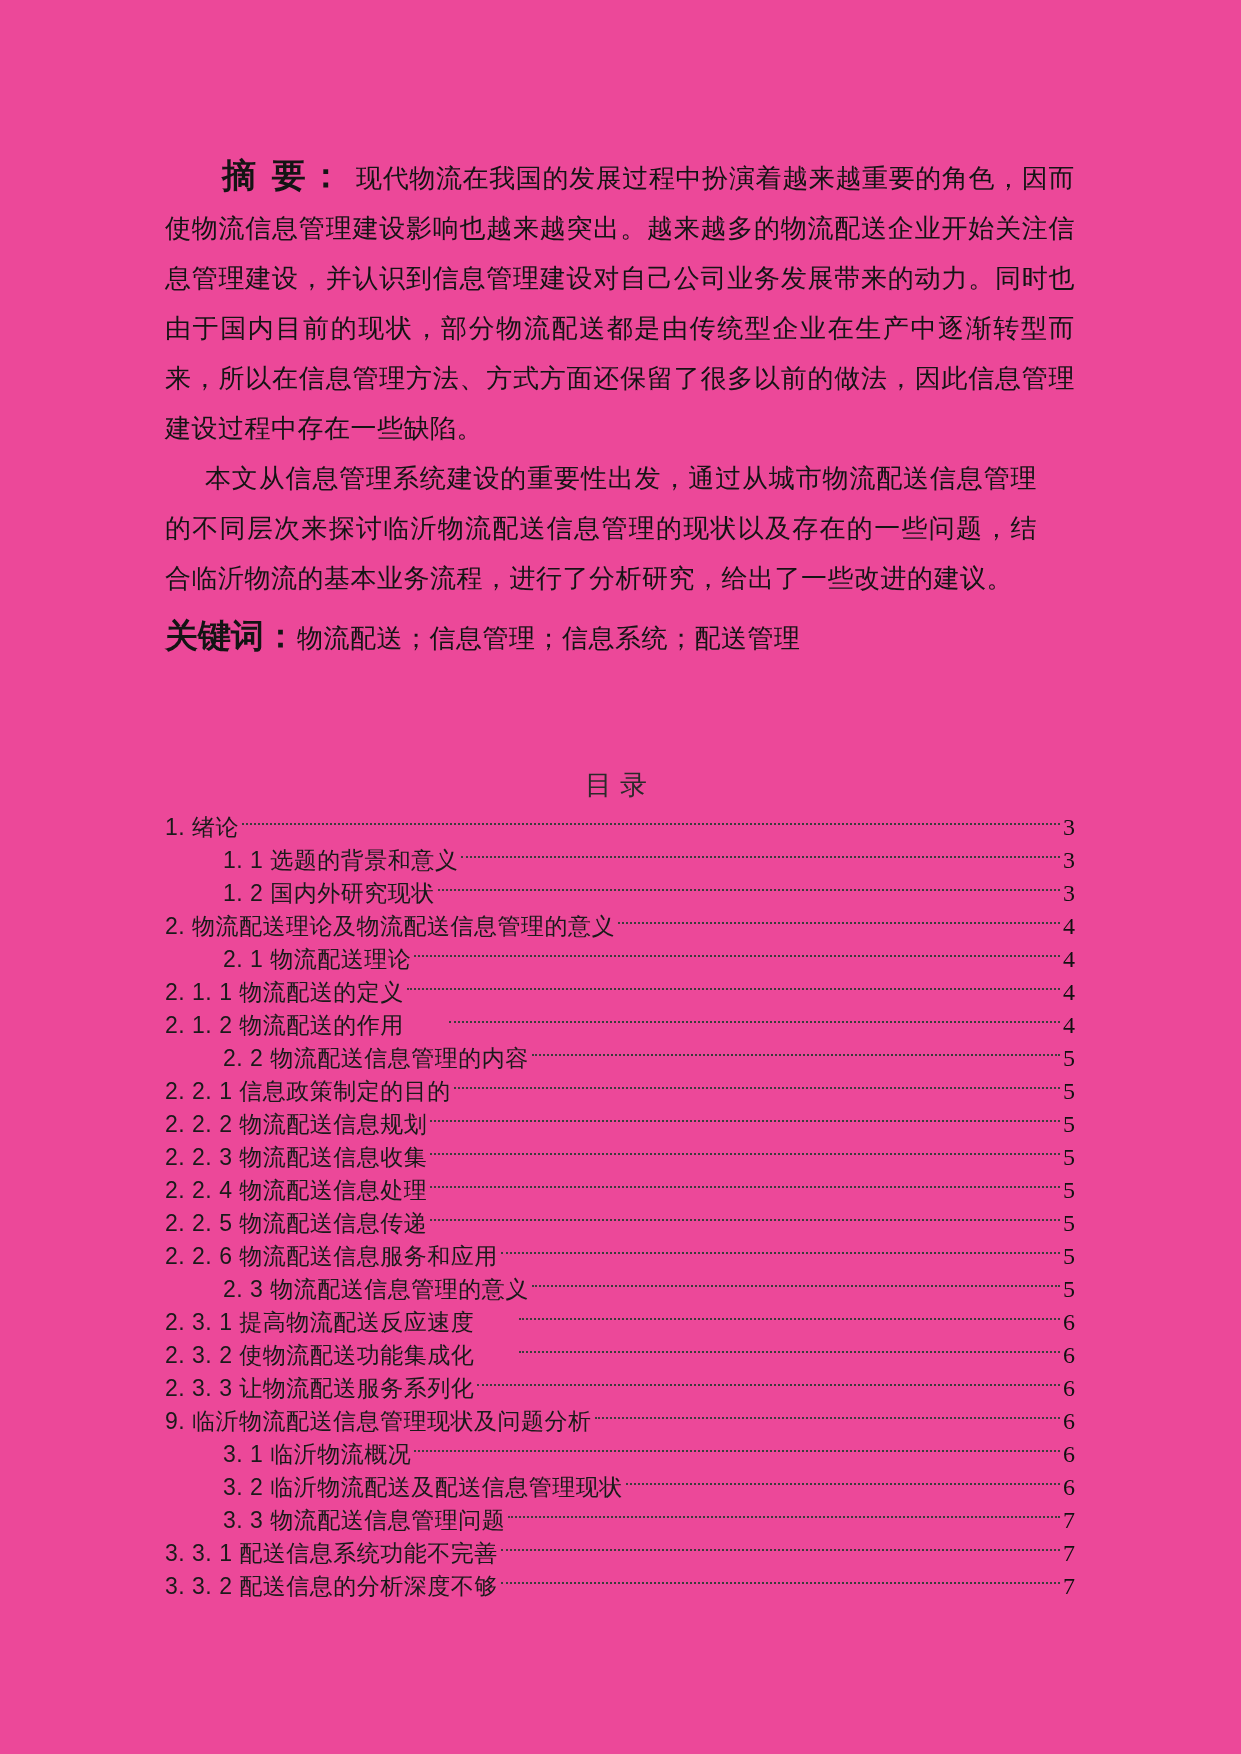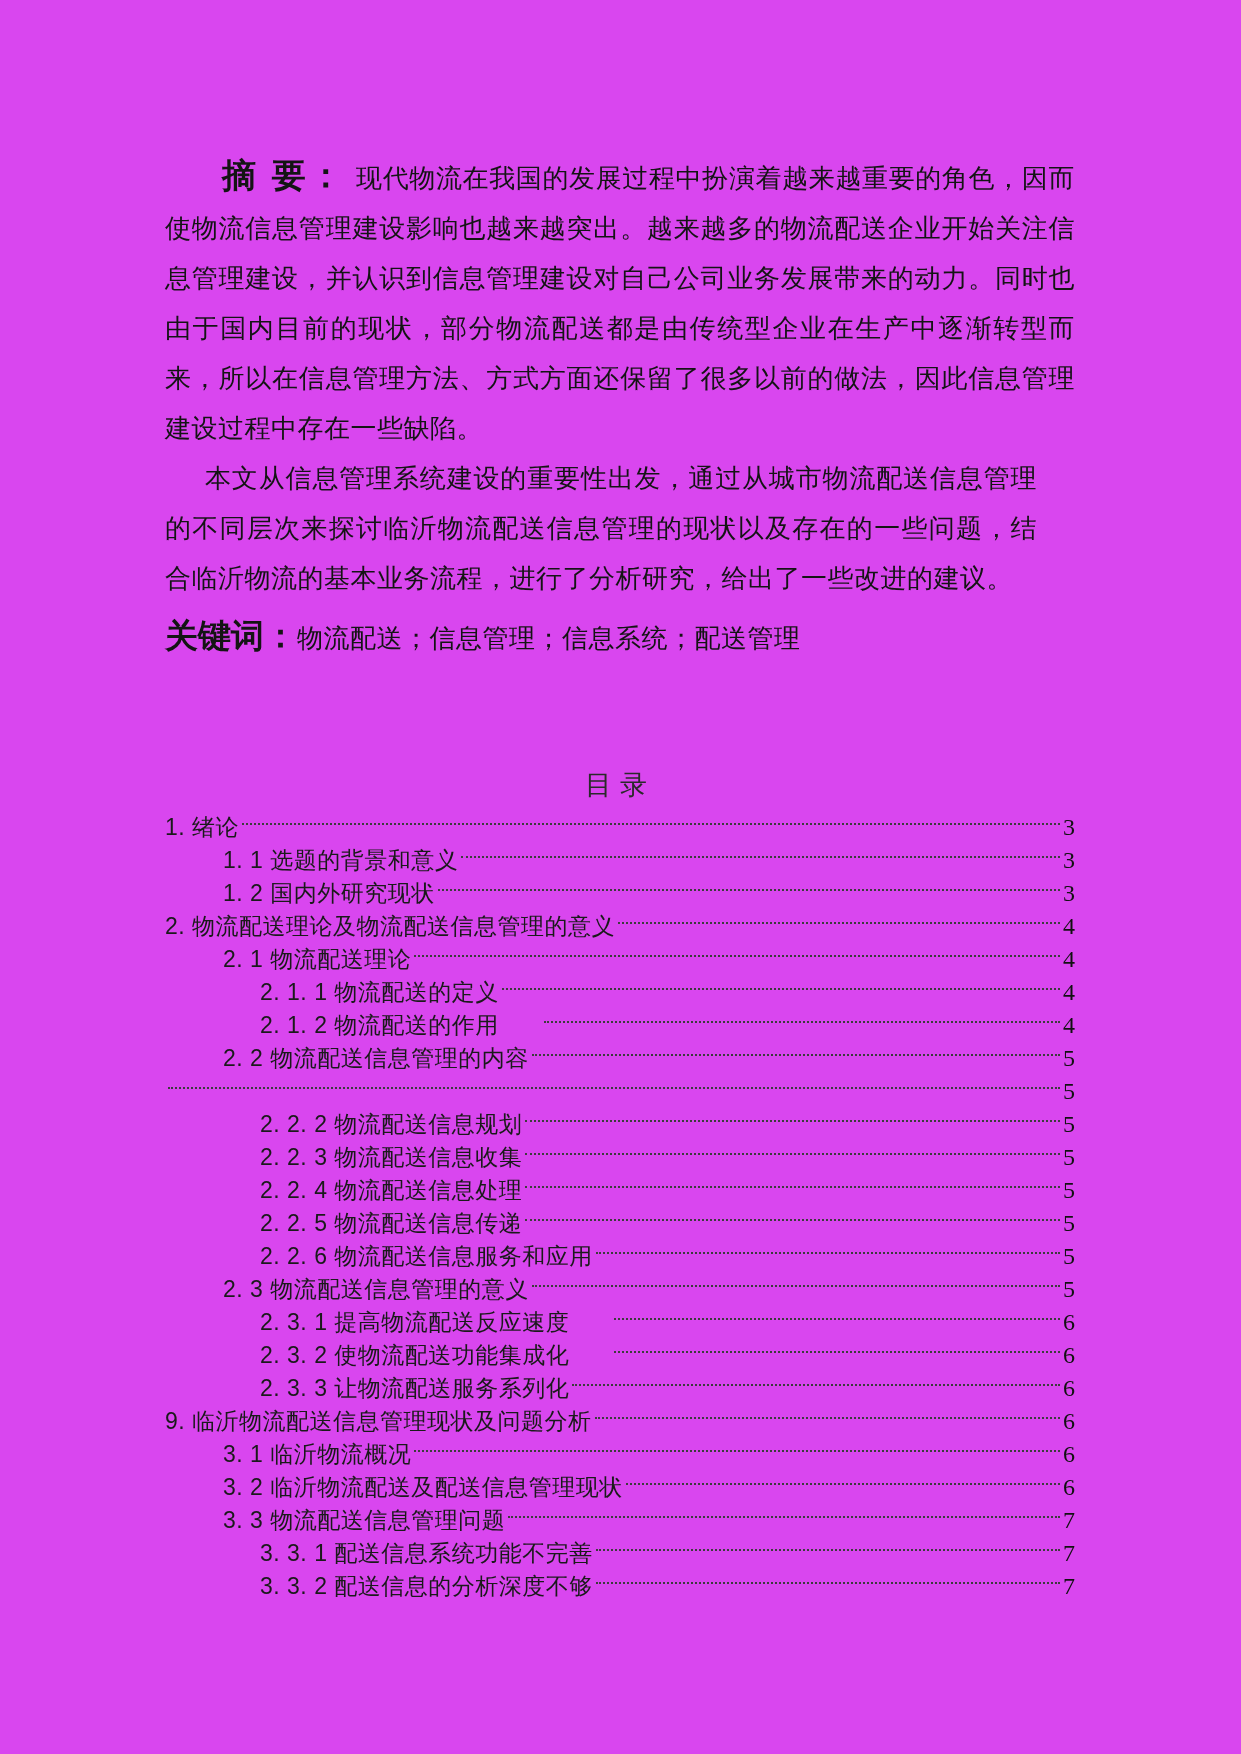--- a/index.html
+++ b/index.html
@@ -13,21 +13,21 @@
     position: relative;
     font-family: "Liberation Sans", "DejaVu Sans", sans-serif;
     color: #141414;
     overflow: hidden;
   }
   .page {
     position: absolute;
     inset: 0;
     box-sizing: border-box;
     padding: 150px 166px 0 165px;
-    background: #d946ef;
+    background: #ec4899;
   }
   
   .para {
     margin: 0;
     font-size: 26px;
     line-height: 50px;
     text-align: justify;
     letter-spacing: 0.5px;
   }
   .para-first {
@@ -75,21 +75,21 @@
     display: flex;
     height: 33px;
     align-items: center;
   }
   .toc-label {
     white-space: nowrap;
     line-height: 31px;
     letter-spacing: 0.5px;
   }
   .toc-row.level-2 .toc-label { margin-left: 58px; }
-  .toc-row.level-3 .toc-label { margin-left: 95px; }
+  .toc-row.level-3 .toc-label { }
   .toc-leader {
     flex: 1;
     border-bottom: 2px dotted #3c3c3c;
     margin: 0 3px 8px 3px;
     min-width: 20px;
   }
   .toc-leader.gap {
     margin-left: 45px;
   }
   .toc-page {
@@ -150,20 +150,21 @@
         <span class="toc-label">2. 1. 2 物流配送的作用</span>
         <span class="toc-leader gap"></span>
         <span class="toc-page">4</span>
       </div>
       <div class="toc-row level-2">
         <span class="toc-label">2. 2 物流配送信息管理的内容</span>
         <span class="toc-leader"></span>
         <span class="toc-page">5</span>
       </div>
       <div class="toc-row level-3">
+        <span class="toc-label">2. 2. 1 信息政策制定的目的</span>
         <span class="toc-leader"></span>
         <span class="toc-page">5</span>
       </div>
       <div class="toc-row level-3">
         <span class="toc-label">2. 2. 2 物流配送信息规划</span>
         <span class="toc-leader"></span>
         <span class="toc-page">5</span>
       </div>
       <div class="toc-row level-3">
         <span class="toc-label">2. 2. 3 物流配送信息收集</span>

